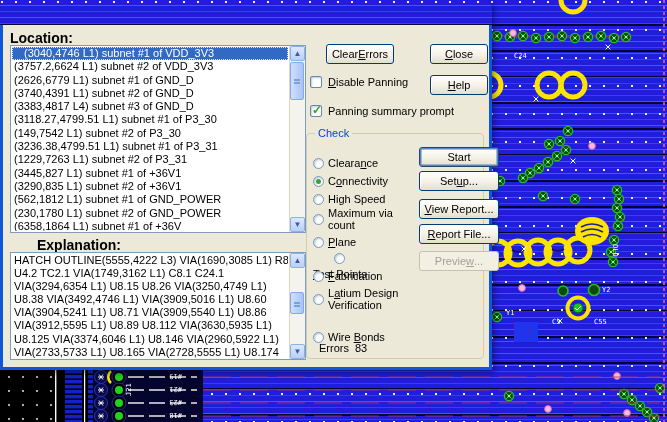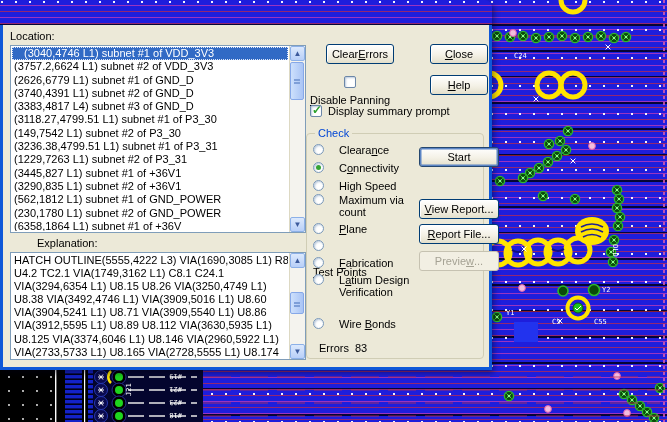--- a/index.html
+++ b/index.html
@@ -31,21 +31,21 @@
     background:linear-gradient(180deg,#8FB4F2 0%,#3D6FDC 40%,#2A58C8 100%);
     box-shadow:inset 0 0 0 1px rgba(255,255,255,.65); }
   .wbtn.close { background:linear-gradient(180deg,#F3A088 0%,#E0573A 45%,#C23C1E 100%); }
   .wbtn .g-min { position:absolute; left:4px; bottom:4px; width:8px; height:3px; background:#fff; }
   .wbtn .g-max { position:absolute; left:5px; top:5px; width:10px; height:10px; border:2px solid #fff; border-top-width:3px; }
   .wbtn .g-x { position:absolute; inset:0; color:#fff; font-weight:bold; font-size:13px; line-height:20px; text-align:center; }
 
   .client { position:absolute; left:0; top:25px; width:492px; height:345px; background:#ECE9D8;
     border:3px solid #0E57D8; border-top:none; }
   .client > * { position:absolute; }
-  .lbl { font-size:11px; color:#000; }
+  .lbl { font-size:14px; color:#000;font-weight:bold; }
 
   .listbox { background:#fff; border:1px solid #7F9DB9; overflow:hidden; }
   .list-items { position:absolute; inset:1px 17px 1px 1px; overflow:hidden; }
   .list-row { font-size:11px; line-height:13.3px; white-space:nowrap; padding-left:2px; color:#000; }
   .list-row.sel { background:#316AC5; color:#fff; outline:1px dotted #DCE6F8; outline-offset:-1px;padding-left:12px; }
   .exp-row { font-size:11px; line-height:13.1px; white-space:nowrap; padding-left:2px; color:#000; }
 
   .sb { position:absolute; top:0; right:0; bottom:0; width:16px; background:#F4F3EE;
     border-left:1px solid #DDD9C3; display:flex; flex-direction:column; }
   .sb-btn { height:15px; flex:0 0 auto; background:linear-gradient(180deg,#DCE9FD,#B8CFF8);
@@ -62,21 +62,21 @@
   .xpbtn.disabled { color:#A5A294; border-color:#C6C2B1; background:#F2EFE3; box-shadow:none; }
 
   .cb-row { display:flex; align-items:center; gap:6px; font-size:11px; }
   .cbox { width:12px; height:12px; background:#fff; border:1px solid #6C87A8; border-radius:2px;
     box-shadow:inset 1px 1px 2px rgba(30,80,140,.3); position:relative; flex:0 0 auto; }
   .cbox.checked::after { content:"✓"; position:absolute; left:1px; top:-3px; color:#2BA02B; font-size:12px; font-weight:bold; }
 
   .groupbox { border:1px solid #D0CDB5; border-radius:4px; }
   .group-title { position:absolute; top:-7px; left:8px; background:#ECE9D8; padding:0 3px; font-size:11px; color:#0046D5;text-align:center; }
   .groupbox > * { position:absolute; }
-  .radio-row { display:flex; align-items:flex-start; gap:15px; font-size:11px; left:6px; }
+  .radio-row { display:flex; align-items:center; gap:4px; font-size:11px; left:6px;margin-top:13px; }
   .rlabel { max-width:74px; line-height:12px; }
   .rdot { width:11px; height:11px; border-radius:50%; background:#fff; border:1px solid #7A98B8;
     box-shadow:inset 1px 1px 2px rgba(30,80,140,.3); flex:0 0 auto; }
   .rdot.on::after { content:""; display:block; width:5px; height:5px; border-radius:50%; background:#35A435; margin:2px; }
   .errors-row { font-size:11px; }
 
   .watermark { position:absolute; left:283px; top:197px; z-index:9; color:#DC4040; font-weight:bold;
     font-size:25px; letter-spacing:1px; background:rgba(238,238,238,.55); padding:0 3px; line-height:26px; }
 </style>
 </head>
@@ -321,27 +321,27 @@
             <div class="sb-thumb" style="top:24px; height:22px;"></div>
           </div>
           <div class="sb-btn">▼</div>
         </div>
       </div>
 
       <div class="xpbtn" style="left:307px; top:19px; width:68px; height:20px;">Clear <u>E</u>rrors</div>
       <div class="xpbtn" style="left:411px; top:19px; width:58px; height:20px;"><u>C</u>lose</div>
       <div class="xpbtn" style="left:411px; top:50px; width:58px; height:20px;"><u>H</u>elp</div>
 
-      <div class="cb-row" style="left:307px; top:51px;flex-direction:column;">
+      <div class="cb-row" style="left:307px; top:51px;">
         <span class="cbox"></span>
         <span class="clabel"><u>D</u>isable Panning</span>
       </div>
       <div class="cb-row" style="left:307px; top:80px;">
         <span class="cbox checked"></span>
-        <span class="clabel">Display summary prompt</span>
+        <span class="clabel">Panning summary prompt</span>
       </div>
 
       <div class="groupbox" style="left:303px; top:108px; width:178px; height:226px;">
         <span class="group-title">Check</span>
 
         <div class="radio-row" style="top:10px;">
           <span class="rdot"></span>
             <span class="rlabel">Cleara<u>n</u>ce</span>
           </div>
         <div class="radio-row" style="top:28px;">
@@ -371,20 +371,21 @@
         <div class="radio-row" style="top:140px;">
           <span class="rdot"></span>
             <span class="rlabel">L<u>a</u>tium Design Verification</span>
           </div>
         <div class="radio-row" style="top:184px;">
           <span class="rdot"></span>
             <span class="rlabel">Wire <u>B</u>onds</span>
           </div>
 
         <div class="xpbtn default" style="left:96px; top:13px; width:80px; height:20px;">Start</div>
+        <div class="xpbtn" style="left:96px; top:37px; width:80px; height:20px;">Set<u>u</u>p...</div>
         <div class="xpbtn" style="left:96px; top:65px; width:80px; height:20px;"><u>V</u>iew Report...</div>
         <div class="xpbtn" style="left:96px; top:90px; width:80px; height:20px;"><u>R</u>eport File...</div>
         <div class="xpbtn disabled" style="left:96px; top:117px; width:80px; height:20px;">Previe<u>w</u>...</div>
 
         <span class="errors-row" style="left:12px; top:208px;">Errors</span>
         <span class="errors-row" style="left:48px; top:208px;">83</span>
       </div>
     </div>
   </div>
 

